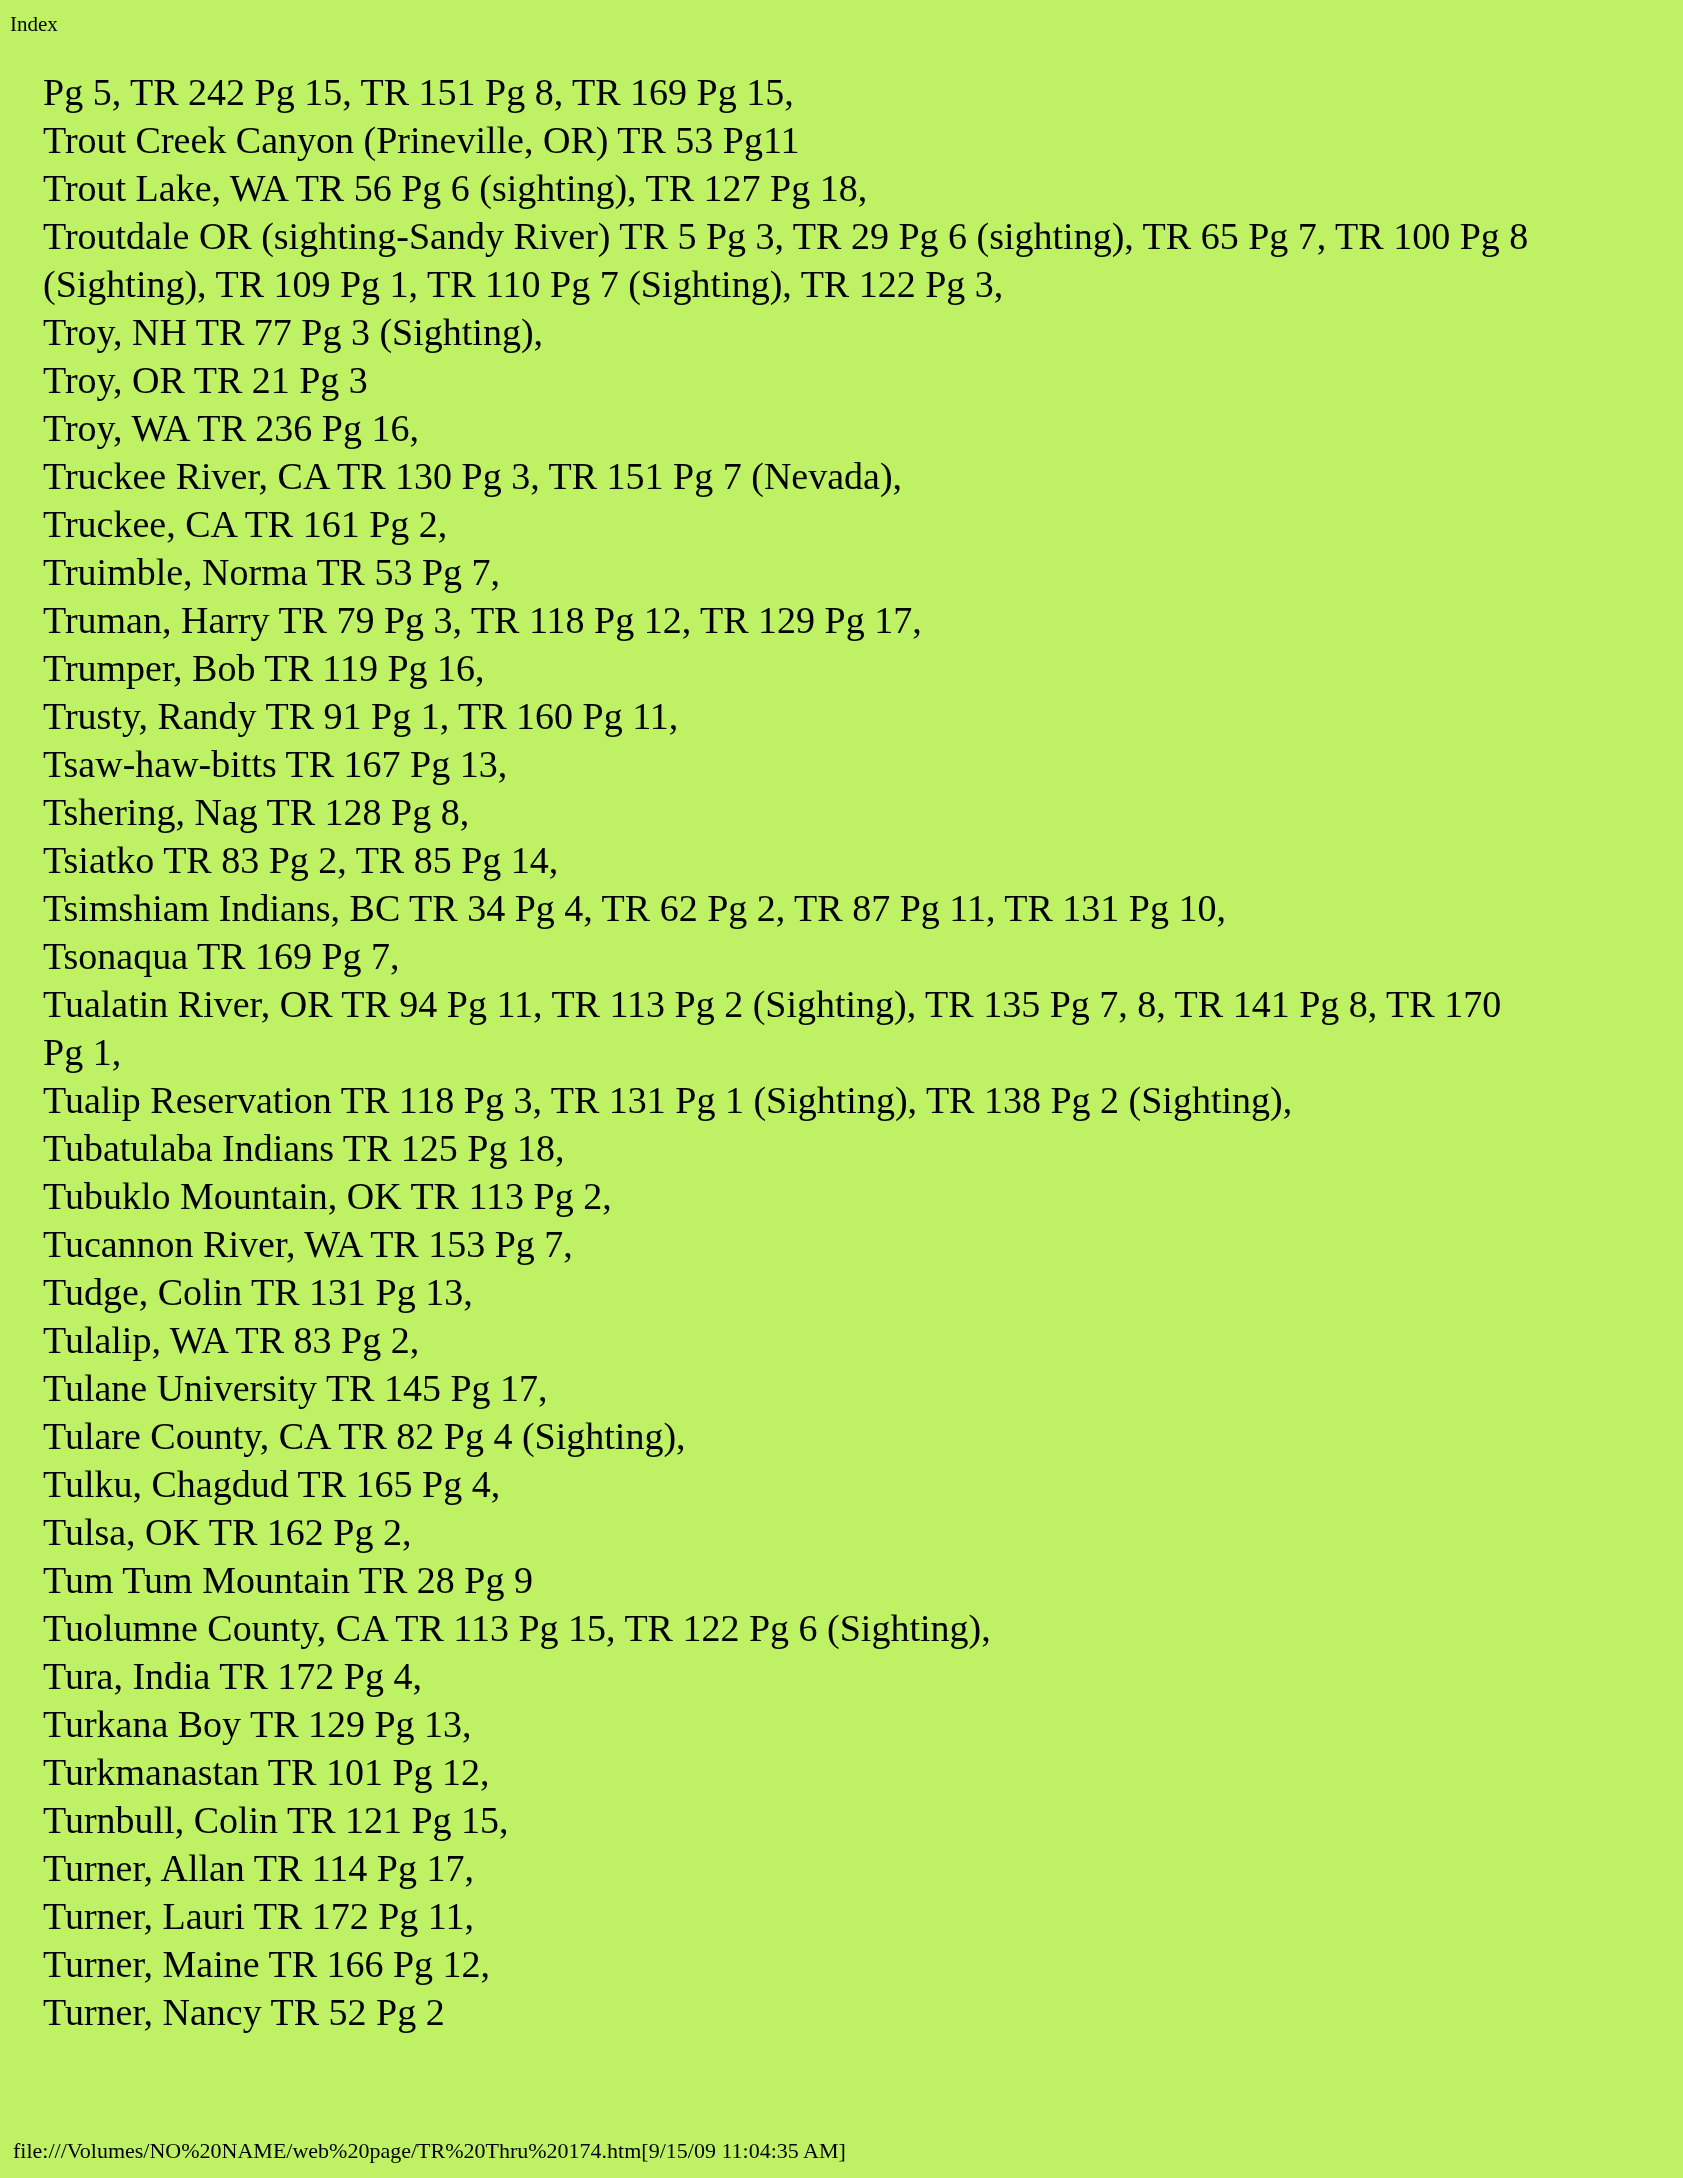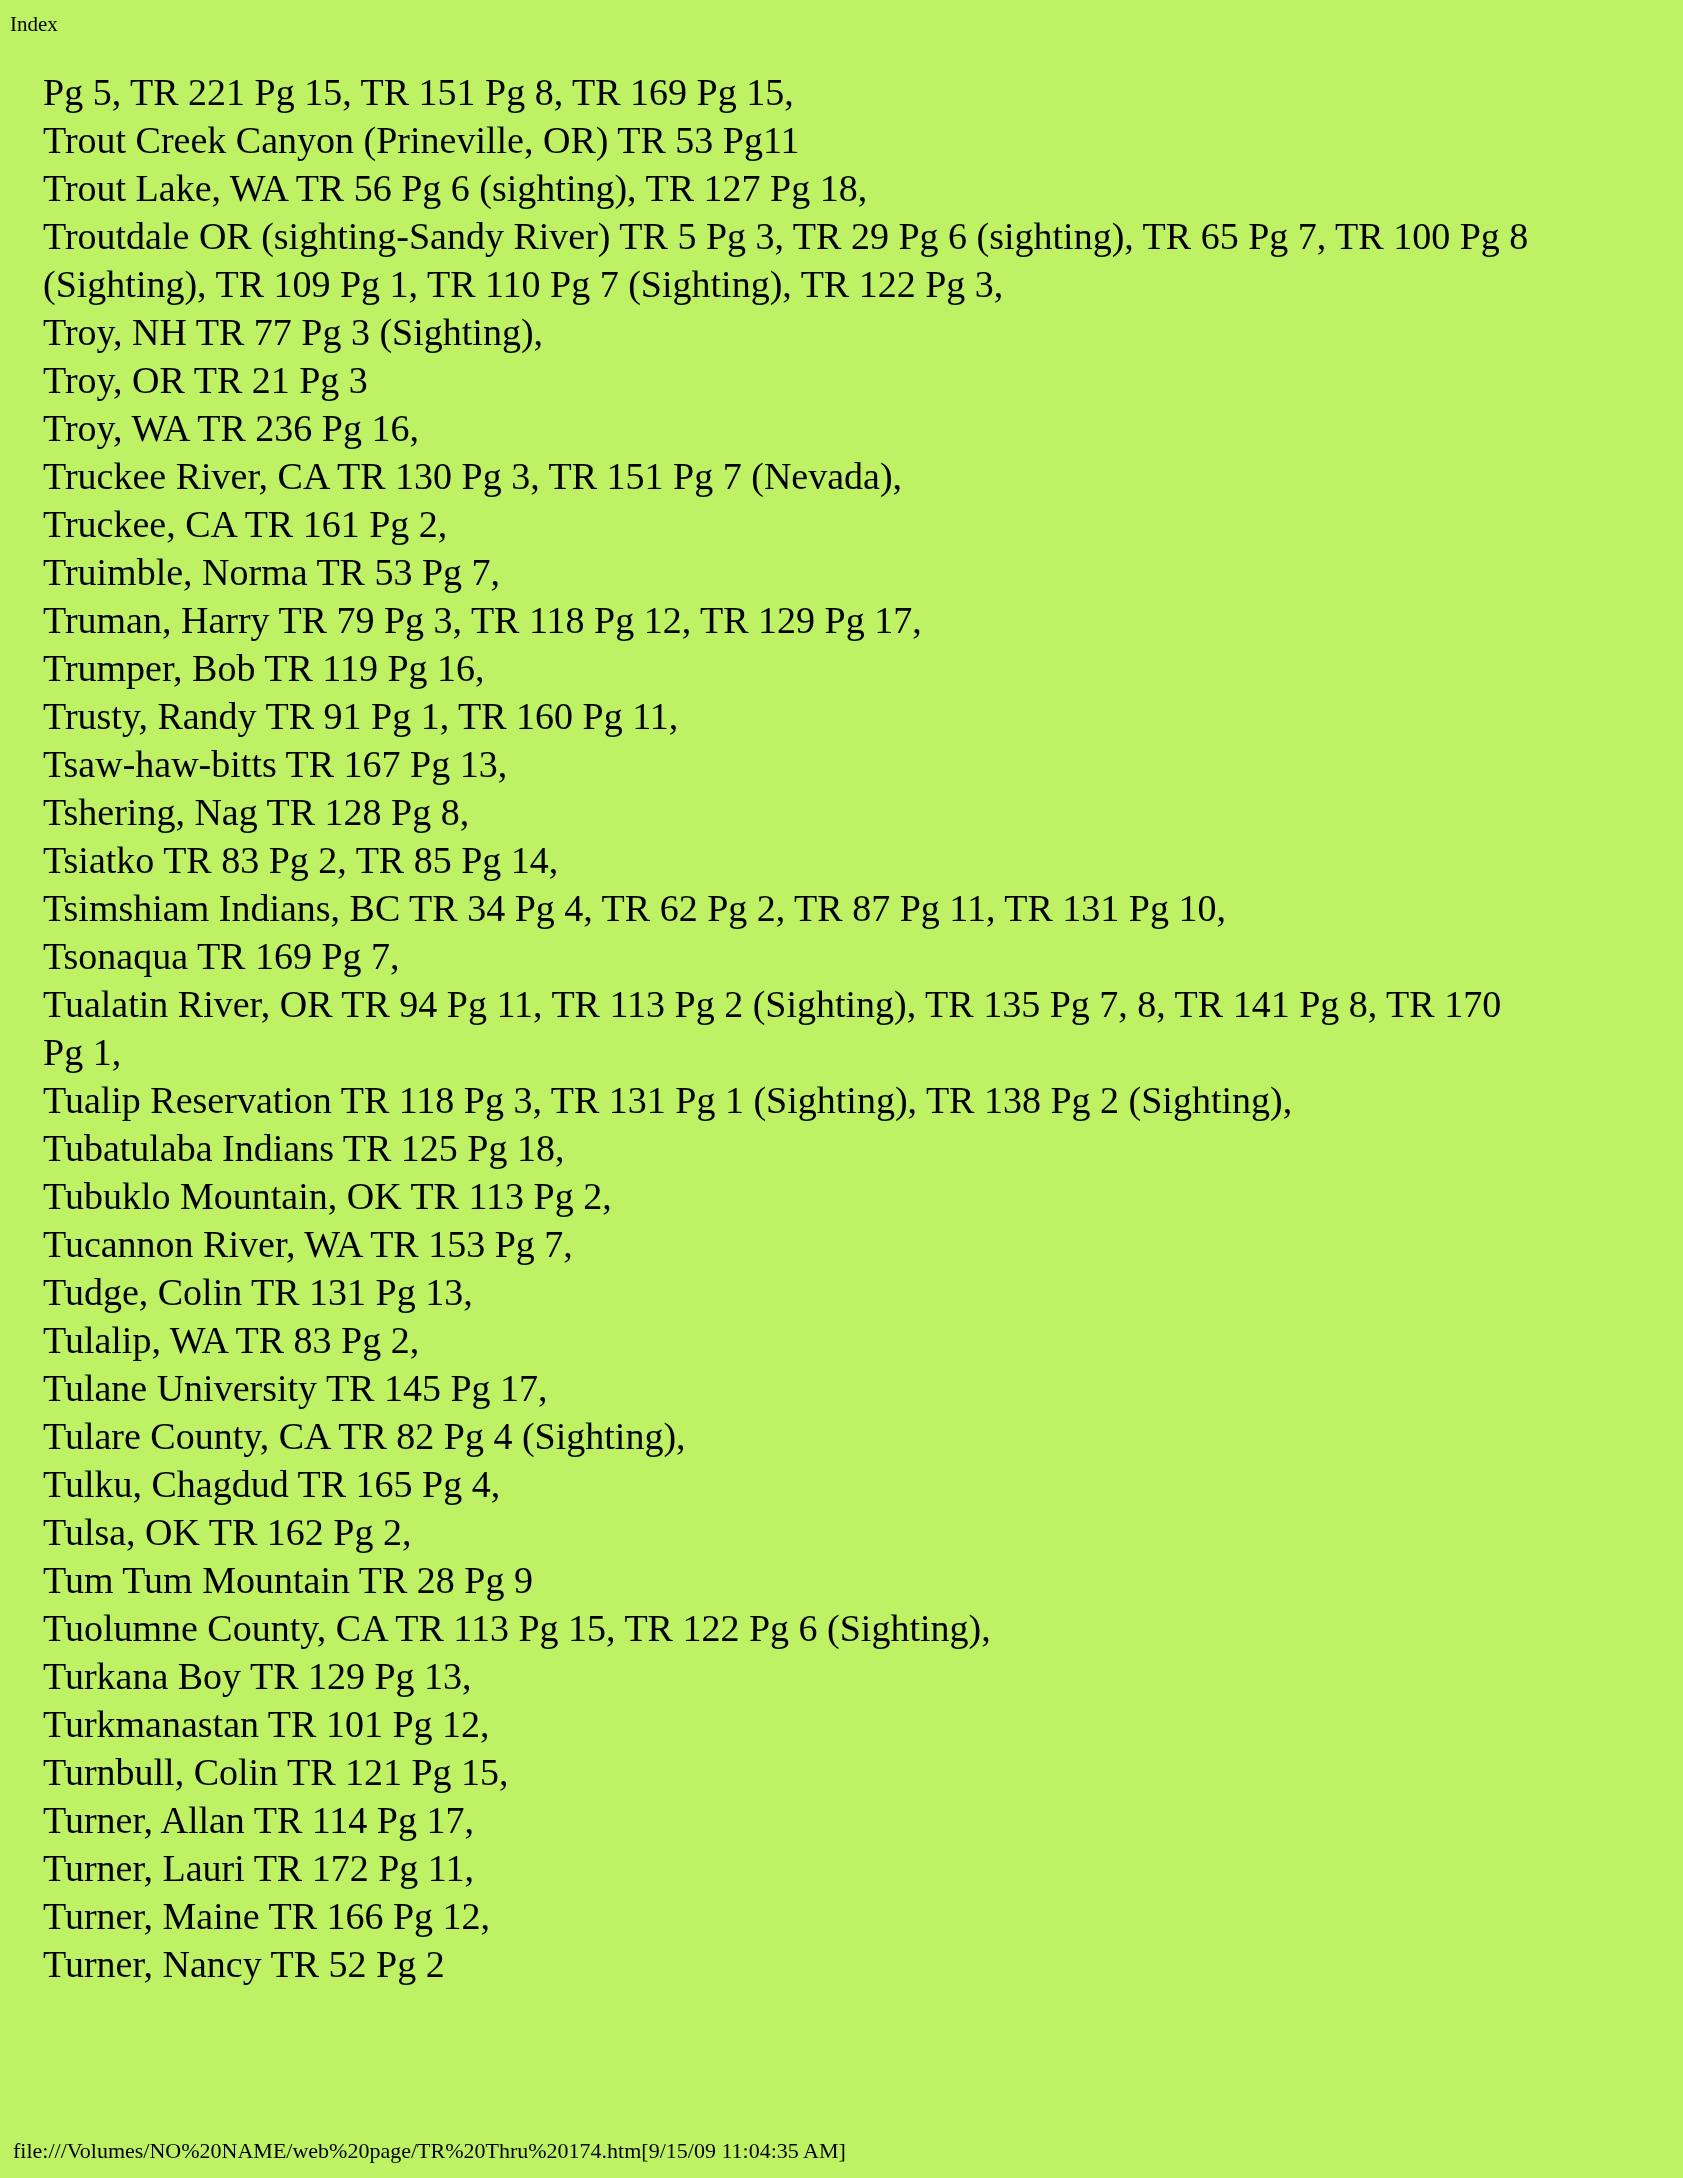--- a/index.html
+++ b/index.html
@@ -48,21 +48,21 @@
   }
 </style>
 </head>
 <body>
 
 <div class="page">
 
   <div class="page-header">Index</div>
 
   <div class="index-body">
-    <div class="index-line">Pg 5, TR 221 Pg 15, TR 151 Pg 8, TR 169 Pg 15,</div>
+    <div class="index-line">Pg 5, TR 242 Pg 15, TR 151 Pg 8, TR 169 Pg 15,</div>
     <div class="index-line">Trout Creek Canyon (Prineville, OR) TR 53 Pg11</div>
     <div class="index-line">Trout Lake, WA TR 56 Pg 6 (sighting), TR 127 Pg 18,</div>
     <div class="index-line">Troutdale OR (sighting-Sandy River) TR 5 Pg 3, TR 29 Pg 6 (sighting), TR 65 Pg 7, TR 100 Pg 8</div>
     <div class="index-line">(Sighting), TR 109 Pg 1, TR 110 Pg 7 (Sighting), TR 122 Pg 3,</div>
     <div class="index-line">Troy, NH TR 77 Pg 3 (Sighting),</div>
     <div class="index-line">Troy, OR TR 21 Pg 3</div>
     <div class="index-line">Troy, WA TR 236 Pg 16,</div>
     <div class="index-line">Truckee River, CA TR 130 Pg 3, TR 151 Pg 7 (Nevada),</div>
     <div class="index-line">Truckee, CA TR 161 Pg 2,</div>
     <div class="index-line">Truimble, Norma TR 53 Pg 7,</div>
@@ -81,20 +81,21 @@
     <div class="index-line">Tubuklo Mountain, OK TR 113 Pg 2,</div>
     <div class="index-line">Tucannon River, WA TR 153 Pg 7,</div>
     <div class="index-line">Tudge, Colin TR 131 Pg 13,</div>
     <div class="index-line">Tulalip, WA TR 83 Pg 2,</div>
     <div class="index-line">Tulane University TR 145 Pg 17,</div>
     <div class="index-line">Tulare County, CA TR 82 Pg 4 (Sighting),</div>
     <div class="index-line">Tulku, Chagdud TR 165 Pg 4,</div>
     <div class="index-line">Tulsa, OK TR 162 Pg 2,</div>
     <div class="index-line">Tum Tum Mountain TR 28 Pg 9</div>
     <div class="index-line">Tuolumne County, CA TR 113 Pg 15, TR 122 Pg 6 (Sighting),</div>
+    <div class="index-line">Tura, India TR 172 Pg 4,</div>
     <div class="index-line">Turkana Boy TR 129 Pg 13,</div>
     <div class="index-line">Turkmanastan TR 101 Pg 12,</div>
     <div class="index-line">Turnbull, Colin TR 121 Pg 15,</div>
     <div class="index-line">Turner, Allan TR 114 Pg 17,</div>
     <div class="index-line">Turner, Lauri TR 172 Pg 11,</div>
     <div class="index-line">Turner, Maine TR 166 Pg 12,</div>
     <div class="index-line">Turner, Nancy TR 52 Pg 2</div>
   </div>
 
   <div class="page-footer">file:///Volumes/NO%20NAME/web%20page/TR%20Thru%20174.htm[9/15/09 11:04:35 AM]</div>

